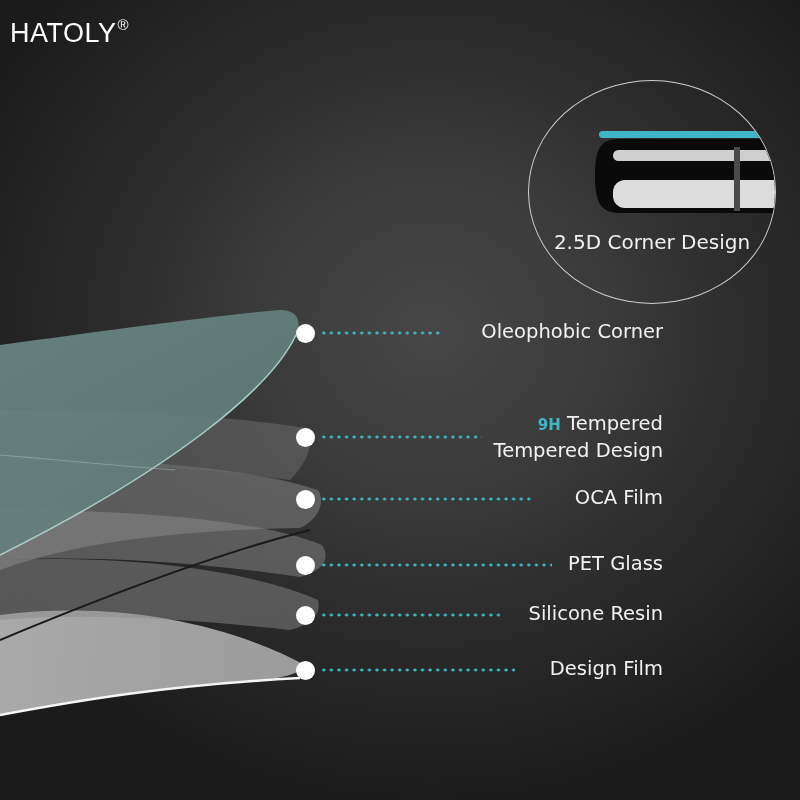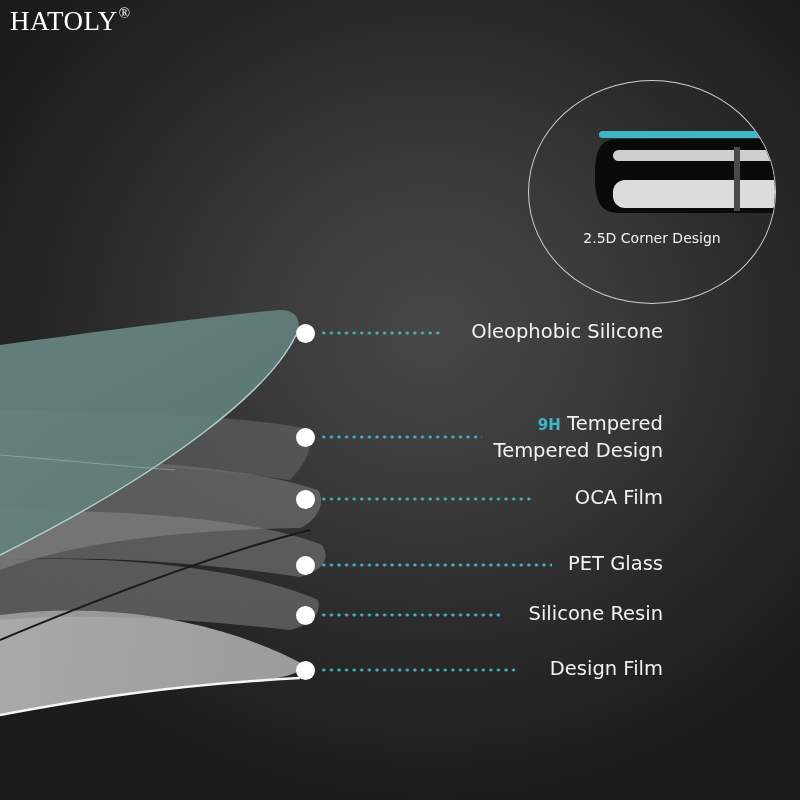--- a/index.html
+++ b/index.html
@@ -3,34 +3,34 @@
 <meta charset="utf-8">
 <style>
   html, body { margin: 0; padding: 0; }
   body {
     width: 800px; height: 800px; overflow: hidden; position: relative;
     background: radial-gradient(ellipse 520px 480px at 430px 330px, #474747 0%, #3a3a3a 35%, #2a2a2a 65%, #1b1b1b 100%);
     font-family: "DejaVu Sans", sans-serif;
   }
   .stage { position: absolute; inset: 0; }
   .brand {
-    position: absolute; left: 10px; top: 6px;
-    font-family: Liberation Serif, serif;
+    position: absolute; left: 10px; top: 18px;
+    font-family: Liberation Sans, sans-serif;
     font-size: 27px; color: #ffffff; letter-spacing: 0.5px;
   }
   .brand sup { font-size: 15px; position: relative; top: -2px; margin-left: 1px; }
 
   .corner {
     position: absolute; left: 528px; top: 80px; width: 246px; height: 222px;
     border: 1.5px solid #cfcfcf; border-radius: 50%;
     overflow: hidden;
   }
   .corner-label {
     position: absolute; left: 0; right: 0; top: 149px; text-align: center;
-    color: #f0f0f0; font-size: 14px;
+    color: #f0f0f0; font-size: 20px;
   }
 
   .layers { position: absolute; left: 0; top: 0; }
 
   .callout { position: absolute; left: 0; width: 800px; height: 0; }
   .dot {
     position: absolute; width: 19px; height: 19px; border-radius: 50%;
     background: #ffffff; left: 296px; top: -9px;
   }
   .dots {
@@ -92,21 +92,21 @@
       <rect x="84" y="69" width="180" height="11" rx="5.5" fill="#cfcfcf"></rect>
       <rect x="84" y="99" width="180" height="28" rx="12" fill="#dcdcdc"></rect>
       <rect x="205" y="66" width="6" height="64" fill="#4a4a4a"></rect>
     </svg>
     <div class="corner-label">2.5D Corner Design</div>
   </div>
 
   <div class="callout" style="top:333px;">
     <div class="dot"></div>
     <div class="dots" style="width:122px;"></div>
-    <div class="label">Oleophobic Silicone</div>
+    <div class="label">Oleophobic Corner</div>
   </div>
 
   <div class="callout" style="top:437px;">
     <div class="dot"></div>
     <div class="dots" style="width:162px;"></div>
     <div class="label label-2">
       <div><span class="hl">9H</span> <span>Tempered</span></div>
       <div>Tempered Design</div>
     </div>
   </div>

